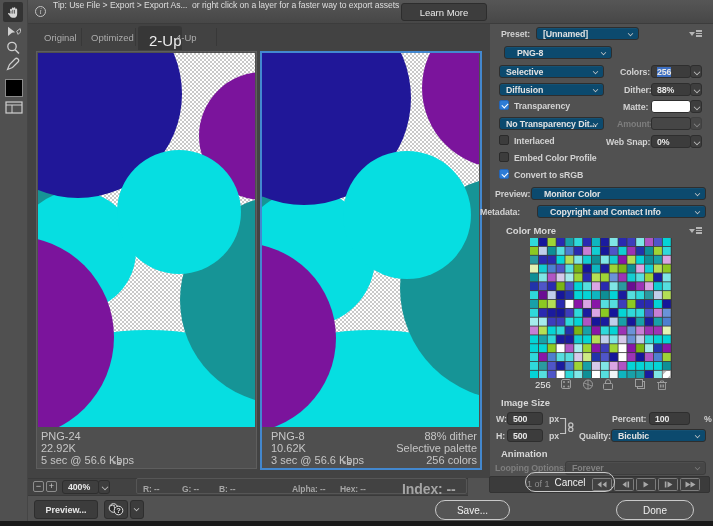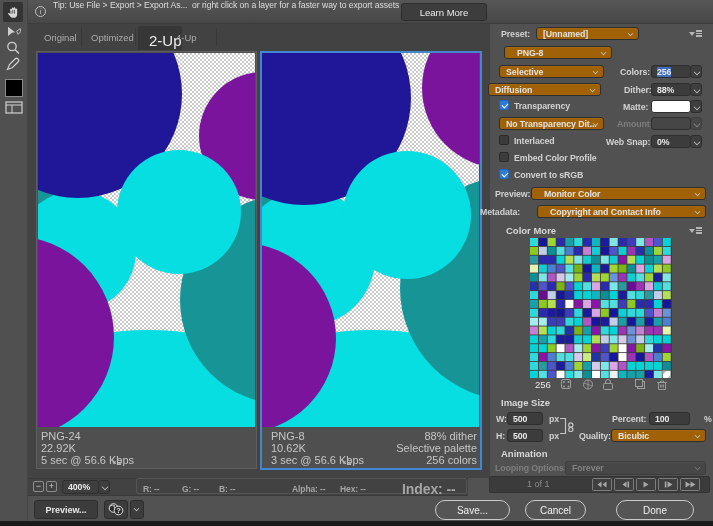--- a/index.html
+++ b/index.html
@@ -1,19 +1,19 @@
 <!DOCTYPE html>
 <html><head><meta charset="utf-8">
 <style>
 *{box-sizing:border-box;margin:0;padding:0}
 html,body{width:713px;height:526px;overflow:hidden}
 body{position:relative;background:#525252;font-family:"Liberation Sans",sans-serif;-webkit-font-smoothing:antialiased}
 .abs{position:absolute}
 .lbl{color:#d2d2d2;font-size:8.8px;line-height:12px;white-space:nowrap;font-weight:bold;letter-spacing:-0.1px}
-.dd{position:absolute;background:#a16207;border:1px solid #2e2e2e;border-radius:3px;color:#e2e2e2;font-size:8.8px;font-weight:bold;letter-spacing:-0.1px;line-height:10px;padding:1px 0 0 6px;white-space:nowrap;box-shadow:inset 0 1px 0 rgba(255,255,255,.04)}
+.dd{position:absolute;background:#0c4a6e;border:1px solid #2e2e2e;border-radius:3px;color:#e2e2e2;font-size:8.8px;font-weight:bold;letter-spacing:-0.1px;line-height:10px;padding:1px 0 0 6px;white-space:nowrap;box-shadow:inset 0 1px 0 rgba(255,255,255,.04)}
 .dd .ch{position:absolute;right:5px;top:3px;width:5px;height:5px;border-right:1.3px solid #c9c9c9;border-bottom:1.3px solid #c9c9c9;transform:rotate(45deg) scale(.78)}
 .vbox{position:absolute;background:#3c3c3c;border:1px solid #2e2e2e;border-radius:3px;color:#e8e8e8;font-size:8.8px;font-weight:bold;letter-spacing:-0.1px;line-height:10px;padding:1px 0 0 5px;white-space:nowrap}
 .step{position:absolute;width:12px;background:#3e3e3e;border:1px solid #2e2e2e;border-radius:3px}
 .step:before{content:"";position:absolute;left:3px;top:3px;width:5px;height:5px;border-right:1.3px solid #c9c9c9;border-bottom:1.3px solid #c9c9c9;transform:rotate(45deg) scale(.78)}
 .cb{position:absolute;width:10px;height:10px;border-radius:2px;background:#3c3c3c;border:1px solid #2a2a2a}
 .cb.on{background:#2e7cd6;border-color:#2565b5}
 .cb.on:before{content:"";position:absolute;left:2px;top:2px;width:5px;height:3px;border-left:1.5px solid #fff;border-bottom:1.5px solid #fff;transform:rotate(-45deg)}
 .hdr{color:#d8d8d8;font-size:9.5px;font-weight:bold}
 .dim{color:#7e7e7e}
 .fly{position:absolute;width:13px;height:8px}
@@ -118,21 +118,21 @@
 <div class="dd" style="left:536px;top:27px;width:103px;height:13px">[Unnamed]<span class="ch"></span></div>
 <div class="fly" style="left:689px;top:30px"></div>
 
 <div class="dd" style="left:504px;top:46px;width:108px;height:13px;padding-left:12px">PNG-8<span class="ch"></span></div>
 
 <div class="dd" style="left:499px;top:65px;width:105px;height:13px">Selective<span class="ch"></span></div>
 <div class="abs lbl" style="left:620px;top:66px">Colors:</div>
 <div class="vbox" style="left:651px;top:65px;width:40px;height:13px"><span style="background:#3d6fc2">256</span></div>
 <div class="step" style="left:690px;top:65px;height:13px"></div>
 
-<div class="dd" style="left:488px;top:83px;width:113px;height:13px">Diffusion<span class="ch"></span></div>
+<div class="dd" style="left:499px;top:83px;width:105px;height:13px">Diffusion<span class="ch"></span></div>
 <div class="abs lbl" style="left:624px;top:84px">Dither:</div>
 <div class="vbox" style="left:651px;top:83px;width:40px;height:13px">88%</div>
 <div class="step" style="left:690px;top:83px;height:13px"></div>
 
 <div class="cb on" style="left:499px;top:100px"></div>
 <div class="abs lbl" style="left:514px;top:100px">Transparency</div>
 <div class="abs lbl" style="left:623px;top:101px">Matte:</div>
 <div class="abs" style="left:651px;top:100px;width:40px;height:13px;background:#fff;border:1px solid #2e2e2e;border-radius:3px"></div>
 <div class="step" style="left:690px;top:100px;height:13px"></div>
 
@@ -503,16 +503,16 @@
 <svg class="abs" style="left:108px;top:503px" width="16" height="13" viewBox="0 0 16 13">
   <circle cx="5.5" cy="5" r="4.3" fill="#2c2c2c" stroke="#e2e2e2" stroke-width="1"></circle>
   <path d="M2.2 3.2 q2 -1.8 4.4 -.6 q-1.2 1.4 .2 2.4 q1.4 1 .4 2.6" fill="none" stroke="#e2e2e2" stroke-width=".9"></path>
   <circle cx="10.5" cy="7.5" r="4.3" fill="#2c2c2c" stroke="#e2e2e2" stroke-width="1"></circle>
   <text x="10.5" y="10.3" font-size="7.5" font-weight="bold" fill="#e2e2e2" text-anchor="middle" font-family="Liberation Sans">?</text>
 </svg>
 <div class="abs" style="left:130px;top:500px;width:14px;height:19px;background:#3c3c3c;border:1px solid #2e2e2e;border-radius:3px"></div>
 <div class="abs" style="left:134px;top:506px;width:5px;height:5px;border-right:1.3px solid #c9c9c9;border-bottom:1.3px solid #c9c9c9;transform:rotate(45deg) scale(.8)"></div>
 
 <div class="pill" style="left:435px;top:500px;width:75px">Save...</div>
-<div class="pill" style="left:525px;top:500px;width:61px">Cancel</div>
+<div class="pill" style="left:525px;top:472px;width:90px">Cancel</div>
 <div class="pill" style="left:616px;top:500px;width:78px">Done</div>
 
 <div class="abs" style="left:0;top:521px;width:713px;height:5px;background:#191919"></div>
 
 </body></html>

